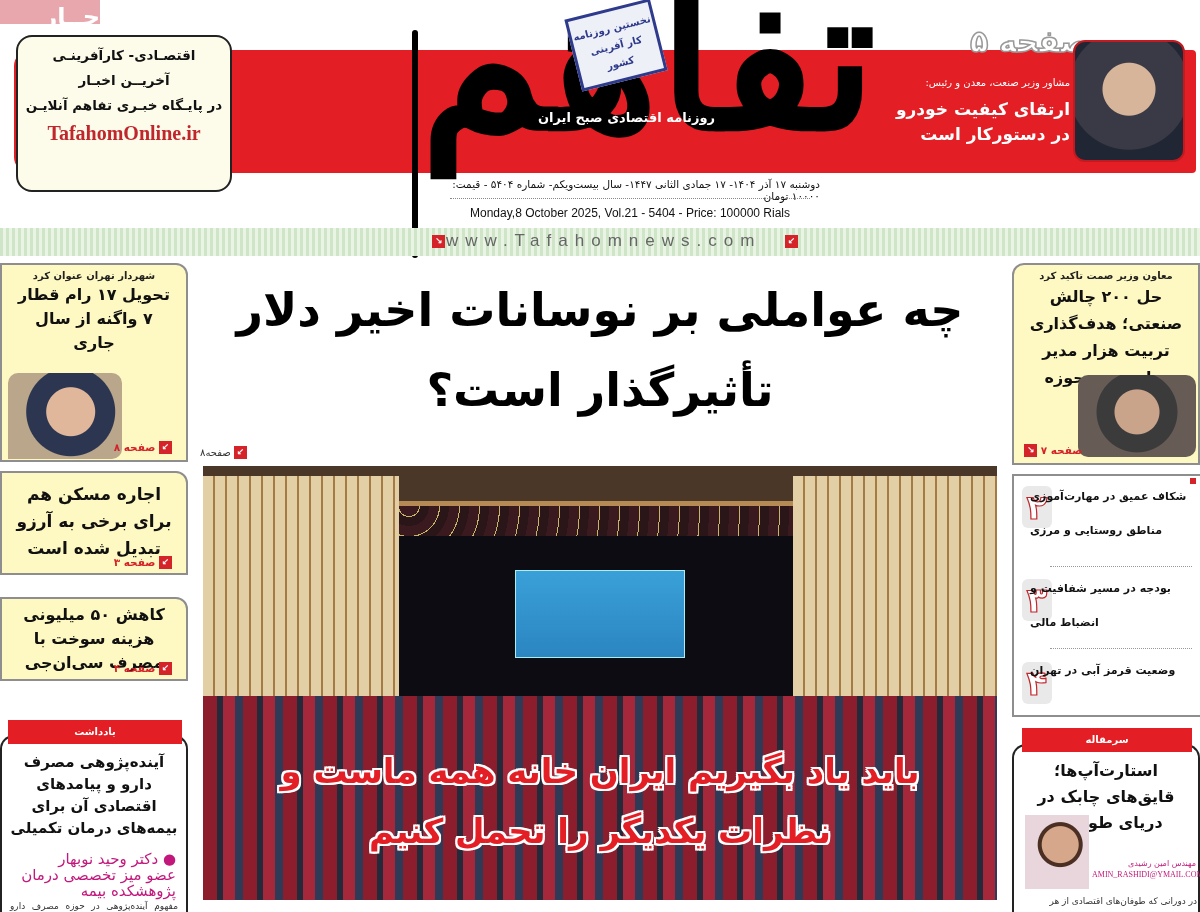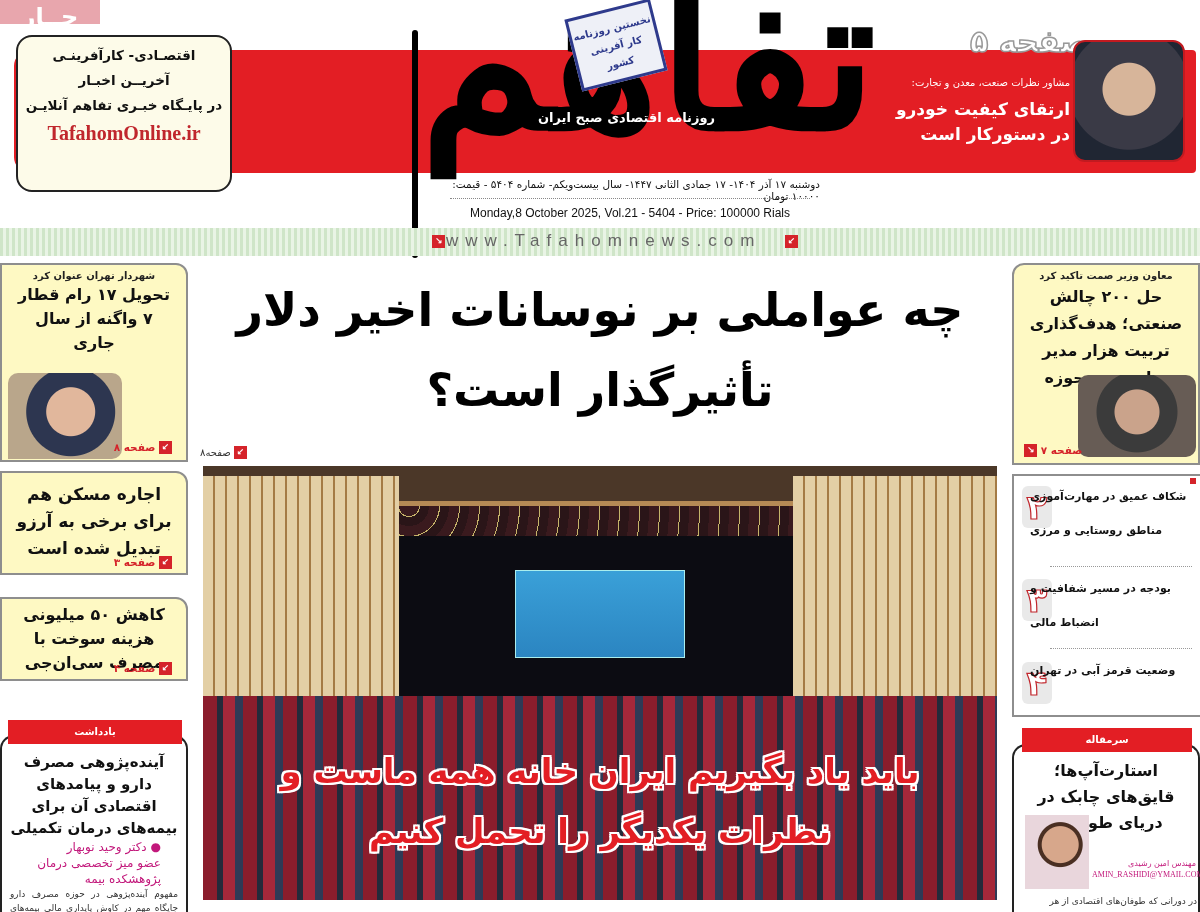--- a/index.html
+++ b/index.html
@@ -2,21 +2,21 @@
 <html><head>
 <meta charset="utf-8">
 <style>
 *{box-sizing:border-box;margin:0;padding:0}
 html,body{width:1200px;height:912px;overflow:hidden;background:#fff;font-family:"DejaVu Sans",sans-serif;color:#111}
 body{position:relative}
 .abs{position:absolute}
 .rtl{direction:rtl}
 
 #red-band{left:14px;top:50px;width:1182px;height:123px;background:#e31e24;border-radius:16px 4px 4px 16px}
-#corner-tag{left:0;top:0;width:100px;height:24px;background:#e8a6ad;color:#fff;font-weight:bold;font-size:24px;text-align:center;line-height:34px}
+#corner-tag{left:0;top:0;width:100px;height:24px;background:#e8a6ad;color:#fff;font-weight:bold;font-size:24px;text-align:right;line-height:34px}
 #promo-box{left:16px;top:35px;width:216px;height:157px;background:#fdfbe9;border:2px solid #222;border-radius:16px;text-align:center;padding-top:6px}
 #promo-box .ln{font-size:13.5px;font-weight:bold;line-height:25px;color:#111}
 #promo-box .url{font-family:"Liberation Serif",serif;font-size:20px;font-weight:bold;color:#c0272d;margin-top:4px}
 #logo-text{left:420px;top:-42px;font-size:200px;font-weight:bold;color:#000;line-height:1;letter-spacing:-6px;font-family:"DejaVu Serif",serif}
 #logo-pole{left:412px;top:30px;width:6px;height:228px;background:#000;border-radius:3px}
 #stamp{left:572px;top:8px;width:88px;height:74px;background:#eef0f7;border:3px solid #2e3a8c;transform:rotate(-14deg);color:#2e3a8c;font-size:10px;font-weight:bold;text-align:center;line-height:18px;padding-top:8px}
 #tagline{left:515px;top:110px;width:200px;color:#fff;font-weight:bold;font-size:13px;text-align:right}
 #date-fa{left:436px;top:178px;width:384px;font-size:10.5px;text-align:right;color:#111}
 #date-div{left:450px;top:198px;width:360px;border-top:1px dotted #888}
 #date-en{left:440px;top:206px;width:380px;font-size:12px;text-align:center;color:#111;font-family:"Liberation Sans",sans-serif}
@@ -42,21 +42,21 @@
 #box1 .pg{right:14px;bottom:6px}
 #box2{left:0;top:471px;width:188px;height:104px}
 #box2 .bt{margin-top:8px;line-height:27px}
 #box2 .pg{right:14px;bottom:4px}
 #box3{left:0;top:597px;width:188px;height:84px}
 #box3 .bt{margin-top:4px;line-height:24px;font-size:16px}
 #box3 .pg{right:14px;bottom:4px}
 #note-hdr{left:8px;top:720px;width:174px;height:24px;background:#e31e24;color:#fff;font-size:10px;font-weight:bold;text-align:center;line-height:24px}
 #note-box{left:0;top:735px;width:188px;height:177px;border:2px solid #222;border-bottom:none;border-radius:14px 14px 0 0;text-align:center;padding-top:14px}
 #note-box .bt{font-size:15px;line-height:22px}
-#note-auth{font-size:12px;color:#c2187b;margin-top:0;line-height:16px;text-align:right;padding-right:25px}
+#note-auth{font-size:15px;color:#c2187b;margin-top:12px;line-height:16px;text-align:right;padding-right:10px}
 #note-body{font-size:9px;color:#333;text-align:justify;padding:0 8px;line-height:14px;direction:rtl}
 
 #rbox1{left:1012px;top:263px;width:188px;height:202px}
 #rbox1 .bt{line-height:27px;font-size:16px}
 #rbox1 .photo{left:64px;top:110px;width:118px;height:82px;border-radius:10px;background:radial-gradient(circle at 50% 45%,#caa38b 0 22px,#3b3b3b 23px 40px,#675c55 41px)}
 #rbox1 .pg{left:10px;bottom:6px}
 #idx-box{left:1012px;top:474px;width:188px;height:243px;border:2px solid #8e8e8e;border-right:none}
 .idx-item{position:absolute;right:0;width:170px;text-align:left;font-size:11px;font-weight:bold;line-height:34px;padding-right:4px}
 .idx-num{position:absolute;left:8px;width:30px;height:42px;background:#e9e9e9;border-radius:6px;color:#fff;-webkit-text-stroke:1.2px #c1272d;font-size:34px;text-align:center;line-height:42px;font-weight:bold}
 .idx-sep{position:absolute;left:36px;right:8px;border-top:1px dotted #999}
@@ -105,21 +105,21 @@
 <div id="date-en" class="abs">Monday,8 October 2025, Vol.21 - 5404 - Price: 100000 Rials</div>
 
 <div id="url-band" class="abs">
   <span class="url">www.Tafahomnews.com</span>
 </div>
 <span id="url-ico-l" class="abs pg-ico">↘</span>
 <span id="url-ico-r" class="abs pg-ico">↙</span>
 
 <div id="page5" class="abs rtl">صفحه ۵</div>
 <div id="hdr-photo" class="abs"></div>
-<div id="hdr-kicker" class="abs rtl">مشاور نظرات صنعت، معدن و تجارت:</div>
+<div id="hdr-kicker" class="abs rtl">مشاور وزیر صنعت، معدن و رئیس:</div>
 <div id="hdr-title" class="abs rtl">ارتقای کیفیت خودرو در دستورکار است</div>
 
 <div id="box1" class="abs box rtl">
   <div class="kick">شهردار تهران عنوان کرد</div>
   <div class="bt" style="padding:2px 10px;font-size:16px;line-height:24px">تحویل ۱۷ رام قطار ۷ واگنه از سال جاری</div>
   <div class="photo"></div>
   <div class="pg"><span class="pg-ico">↙</span> <span>صفحه ۸</span></div>
 </div>
 
 <div id="box2" class="abs box rtl">

